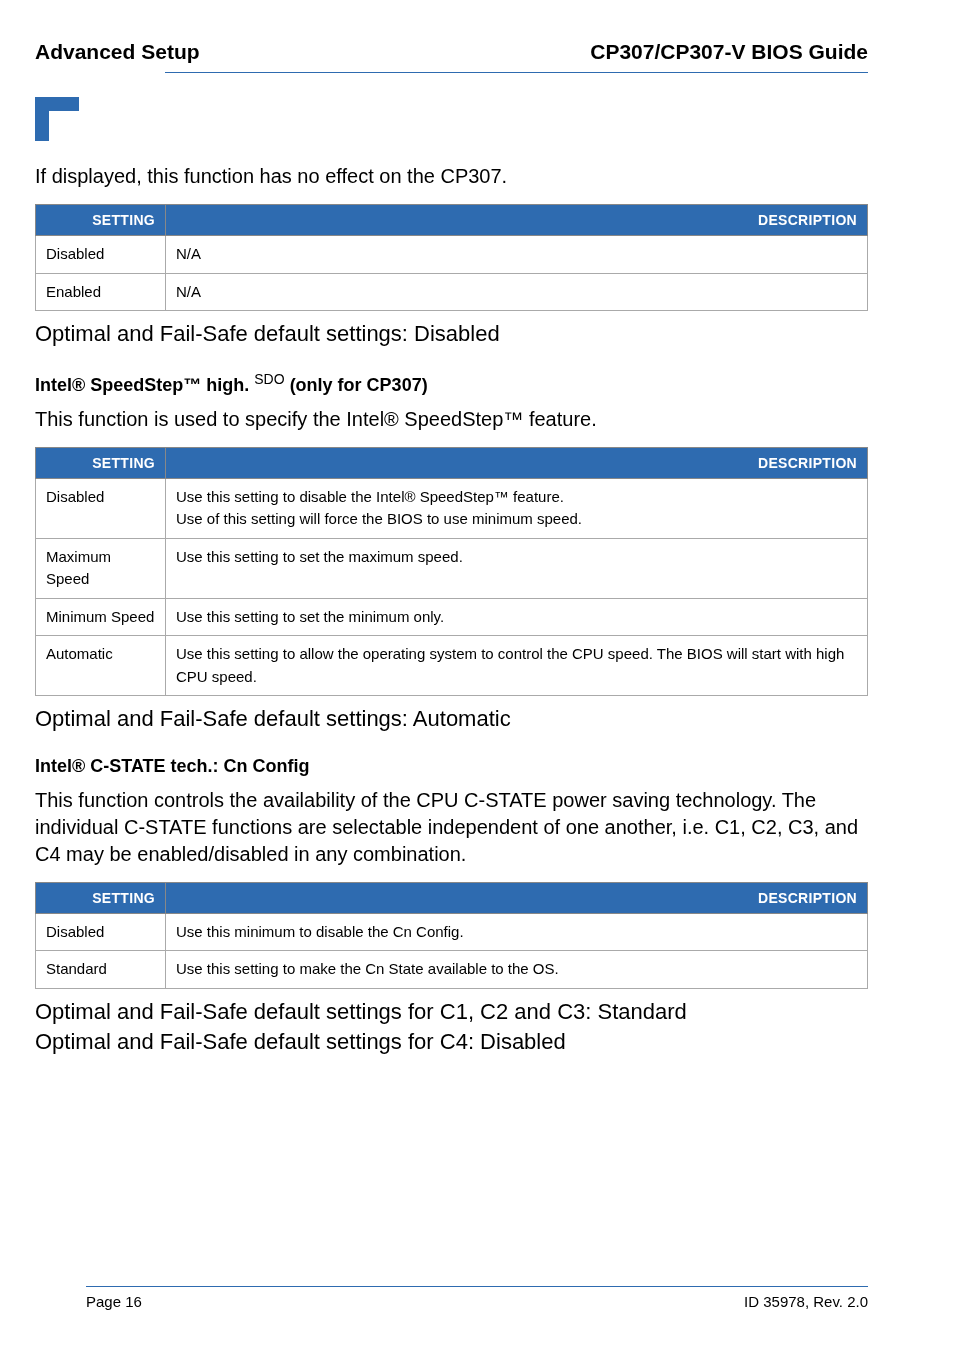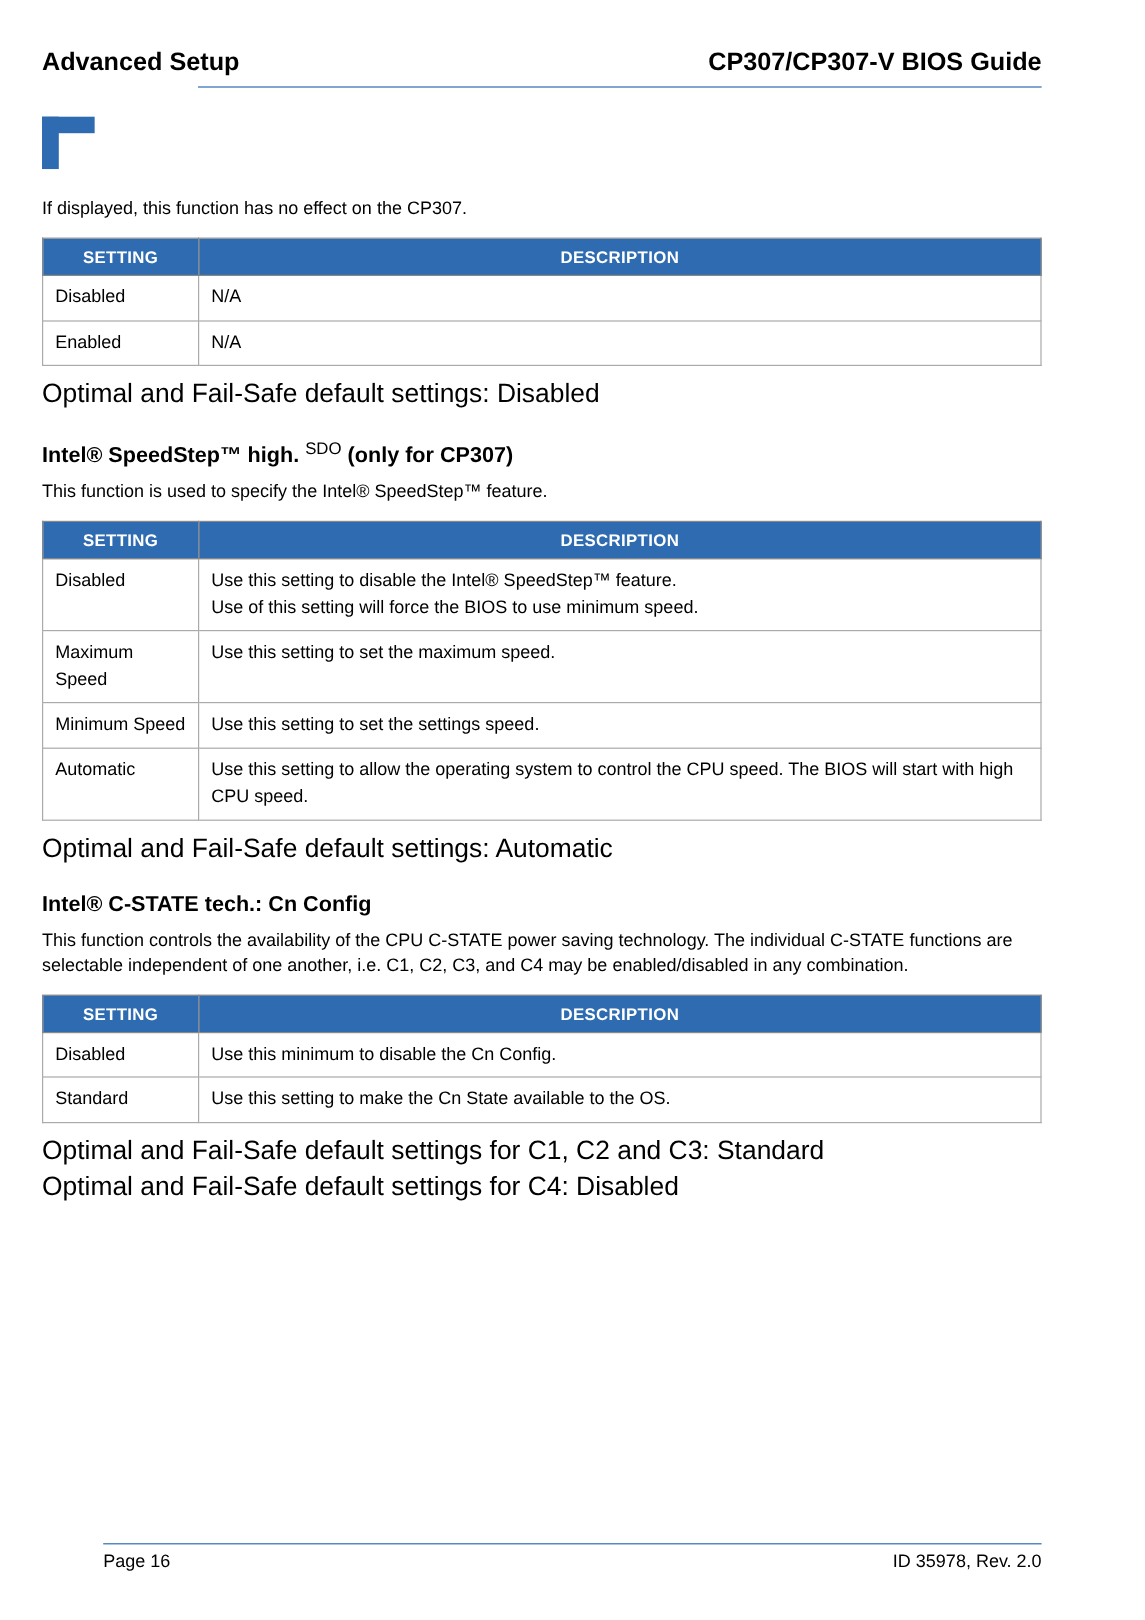--- a/index.html
+++ b/index.html
@@ -36,39 +36,39 @@
       font-weight: bold;
       font-size: 18px;
       margin-bottom: 10px;
     }
     .section-title .sup {
       font-size: 14px;
       vertical-align: super;
       font-weight: normal;
     }
     .intro {
-      font-size: 15px;
+      font-size: 20px;
       line-height: 1.35;
       margin-bottom: 14px;
     }
     .after-table {
       font-size: 22px;
       line-height: 1.35;
       margin-top: 8px;
       margin-bottom: 22px;
     }
     table {
       width: 100%;
       border-collapse: collapse;
       font-size: 15px;
     }
     th {
       background: #2e6bb0;
       color: #fff;
-      text-align: center;
+      text-align: right;
       font-weight: bold;
       padding: 7px 10px;
       border: 1px solid #888;
       text-transform: uppercase;
       font-size: 14px;
       letter-spacing: 0.3px;
     }
     td {
       border: 1px solid #aaa;
       padding: 7px 10px;
@@ -143,21 +143,21 @@
       <td>Disabled</td>
       <td style="white-space:pre-line">Use this setting to disable the Intel® SpeedStep™ feature.
 Use of this setting will force the BIOS to use minimum speed.</td>
     </tr>
     <tr>
       <td>Maximum Speed</td>
       <td>Use this setting to set the maximum speed.</td>
     </tr>
     <tr>
       <td>Minimum Speed</td>
-      <td>Use this setting to set the settings speed.</td>
+      <td>Use this setting to set the minimum only.</td>
     </tr>
     <tr>
       <td>Automatic</td>
       <td>Use this setting to allow the operating system to control the CPU speed. The BIOS will start with high CPU speed.</td>
     </tr>
   </tbody>
     </table>
   <div class="after-table">Optimal and Fail-Safe default settings: Automatic</div>
 
   <div class="section-title">Intel® C-STATE tech.: Cn Config</div>

